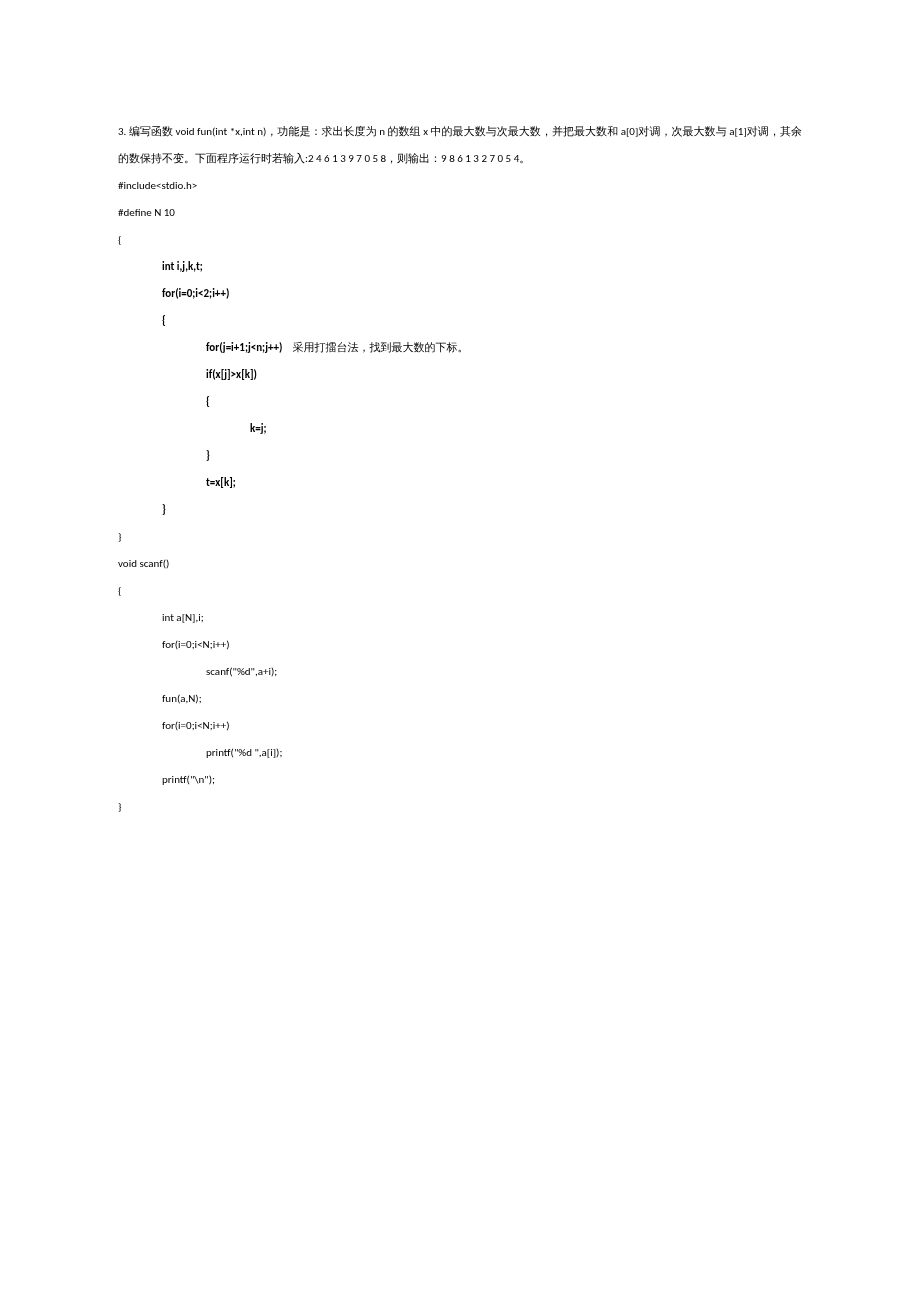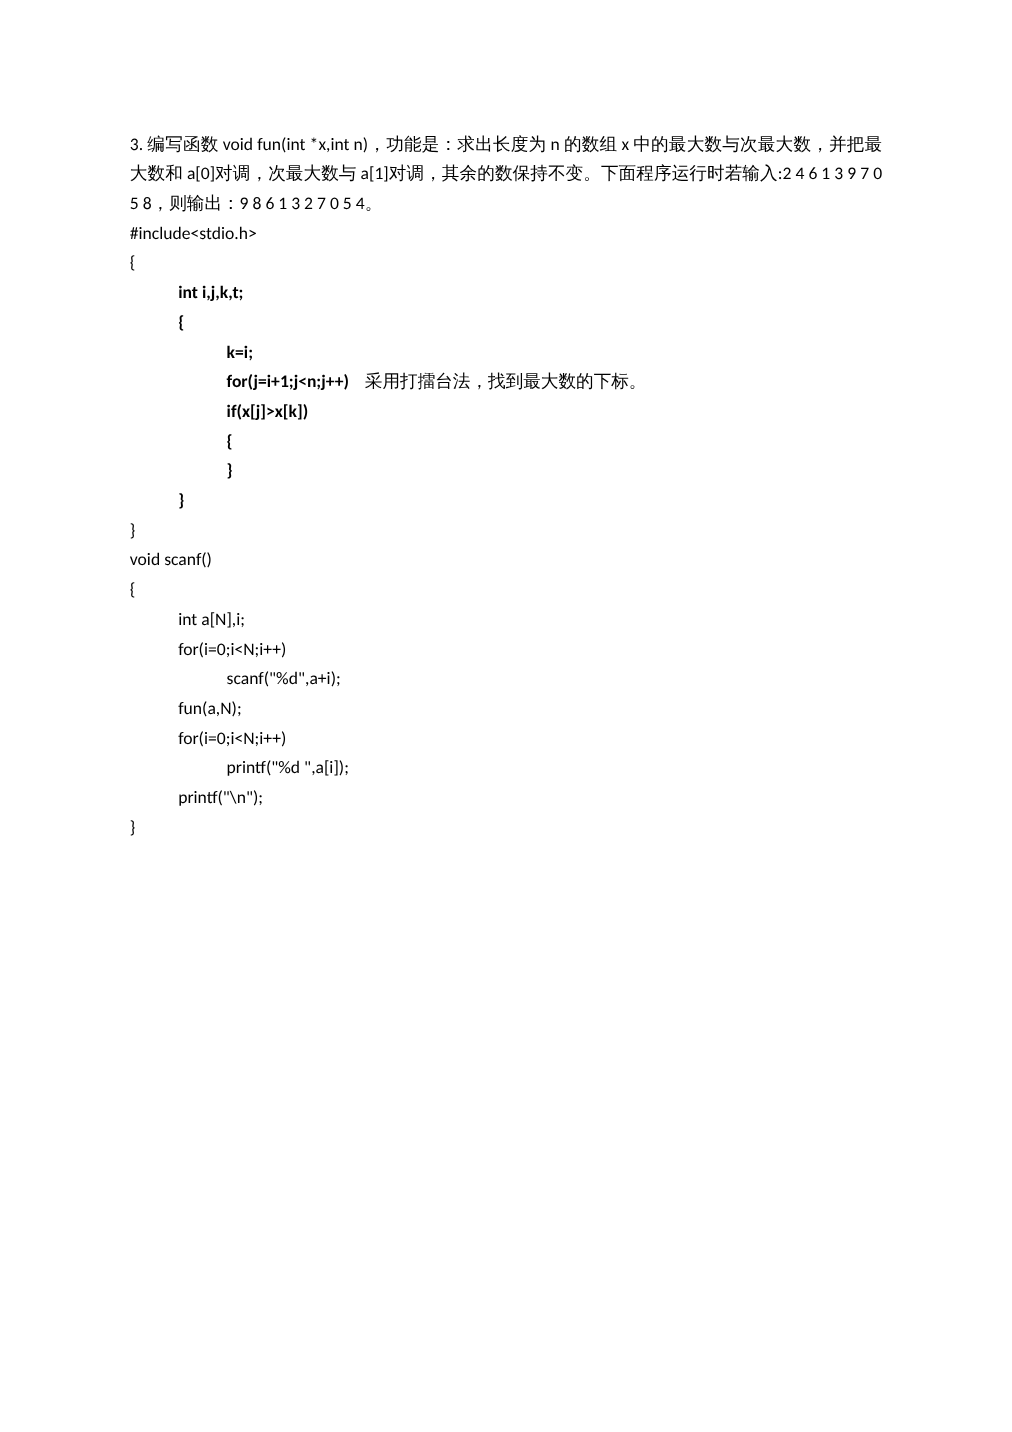--- a/index.html
+++ b/index.html
@@ -7,21 +7,21 @@
     padding: 0;
     background: #ffffff;
     font-family: "Calibri", "SimSun", "Microsoft YaHei", sans-serif;
     width: 920px;
   }
   .page {
     padding: 118px 118px 0 118px;
     box-sizing: border-box;
   }
   .line {
-    font-size: 16px;
+    font-size: 11px;
     line-height: 27px;
     color: #000000;
     white-space: pre;
     text-align: justify;
     text-justify: inter-ideograph;
   }
   .wrap {
     white-space: normal;
     text-align: justify;
     text-justify: inter-ideograph;
@@ -34,28 +34,31 @@
   .indent3 { padding-left: 132px; }
 </style>
 </head>
 <body>
 
 <div class="page">
 
   <div class="line wrap">3. 编写函数 void fun(int *x,int n)，功能是：求出长度为 n 的数组 x 中的最大数与次最大数，并把最大数和 a[0]对调，次最大数与 a[1]对调，其余的数保持不变。下面程序运行时若输入:2 4 6 1 3 9 7 0 5 8，则输出：9 8 6 1 3 2 7 0 5 4。</div>
 
   <div class="line">#include&lt;stdio.h&gt;</div>
+  <div class="line">#define N 10</div>
   <div class="line">{</div>
   <div class="line bold indent1">int i,j,k,t;</div>
+  <div class="line bold indent1">for(i=0;i&lt;2;i++)</div>
   <div class="line bold indent1">{</div>
-  <div class="line bold indent2">k=i;</div>
   <div class="line indent2"><span class="bold">for(j=i+1;j&lt;n;j++)</span><span>    采用打擂台法，找到最大数的下标。</span></div>
   <div class="line bold indent2">if(x[j]&gt;x[k])</div>
   <div class="line bold indent2">{</div>
+  <div class="line bold indent3">k=j;</div>
   <div class="line bold indent2">}</div>
+  <div class="line bold indent2">t=x[k];</div>
   <div class="line bold indent1">}</div>
   <div class="line">}</div>
   <div class="line">void scanf()</div>
   <div class="line">{</div>
   <div class="line indent1">int a[N],i;</div>
   <div class="line indent1">for(i=0;i&lt;N;i++)</div>
   <div class="line indent2">scanf("%d",a+i);</div>
   <div class="line indent1">fun(a,N);</div>
   <div class="line indent1">for(i=0;i&lt;N;i++)</div>
   <div class="line indent2">printf("%d ",a[i]);</div>

